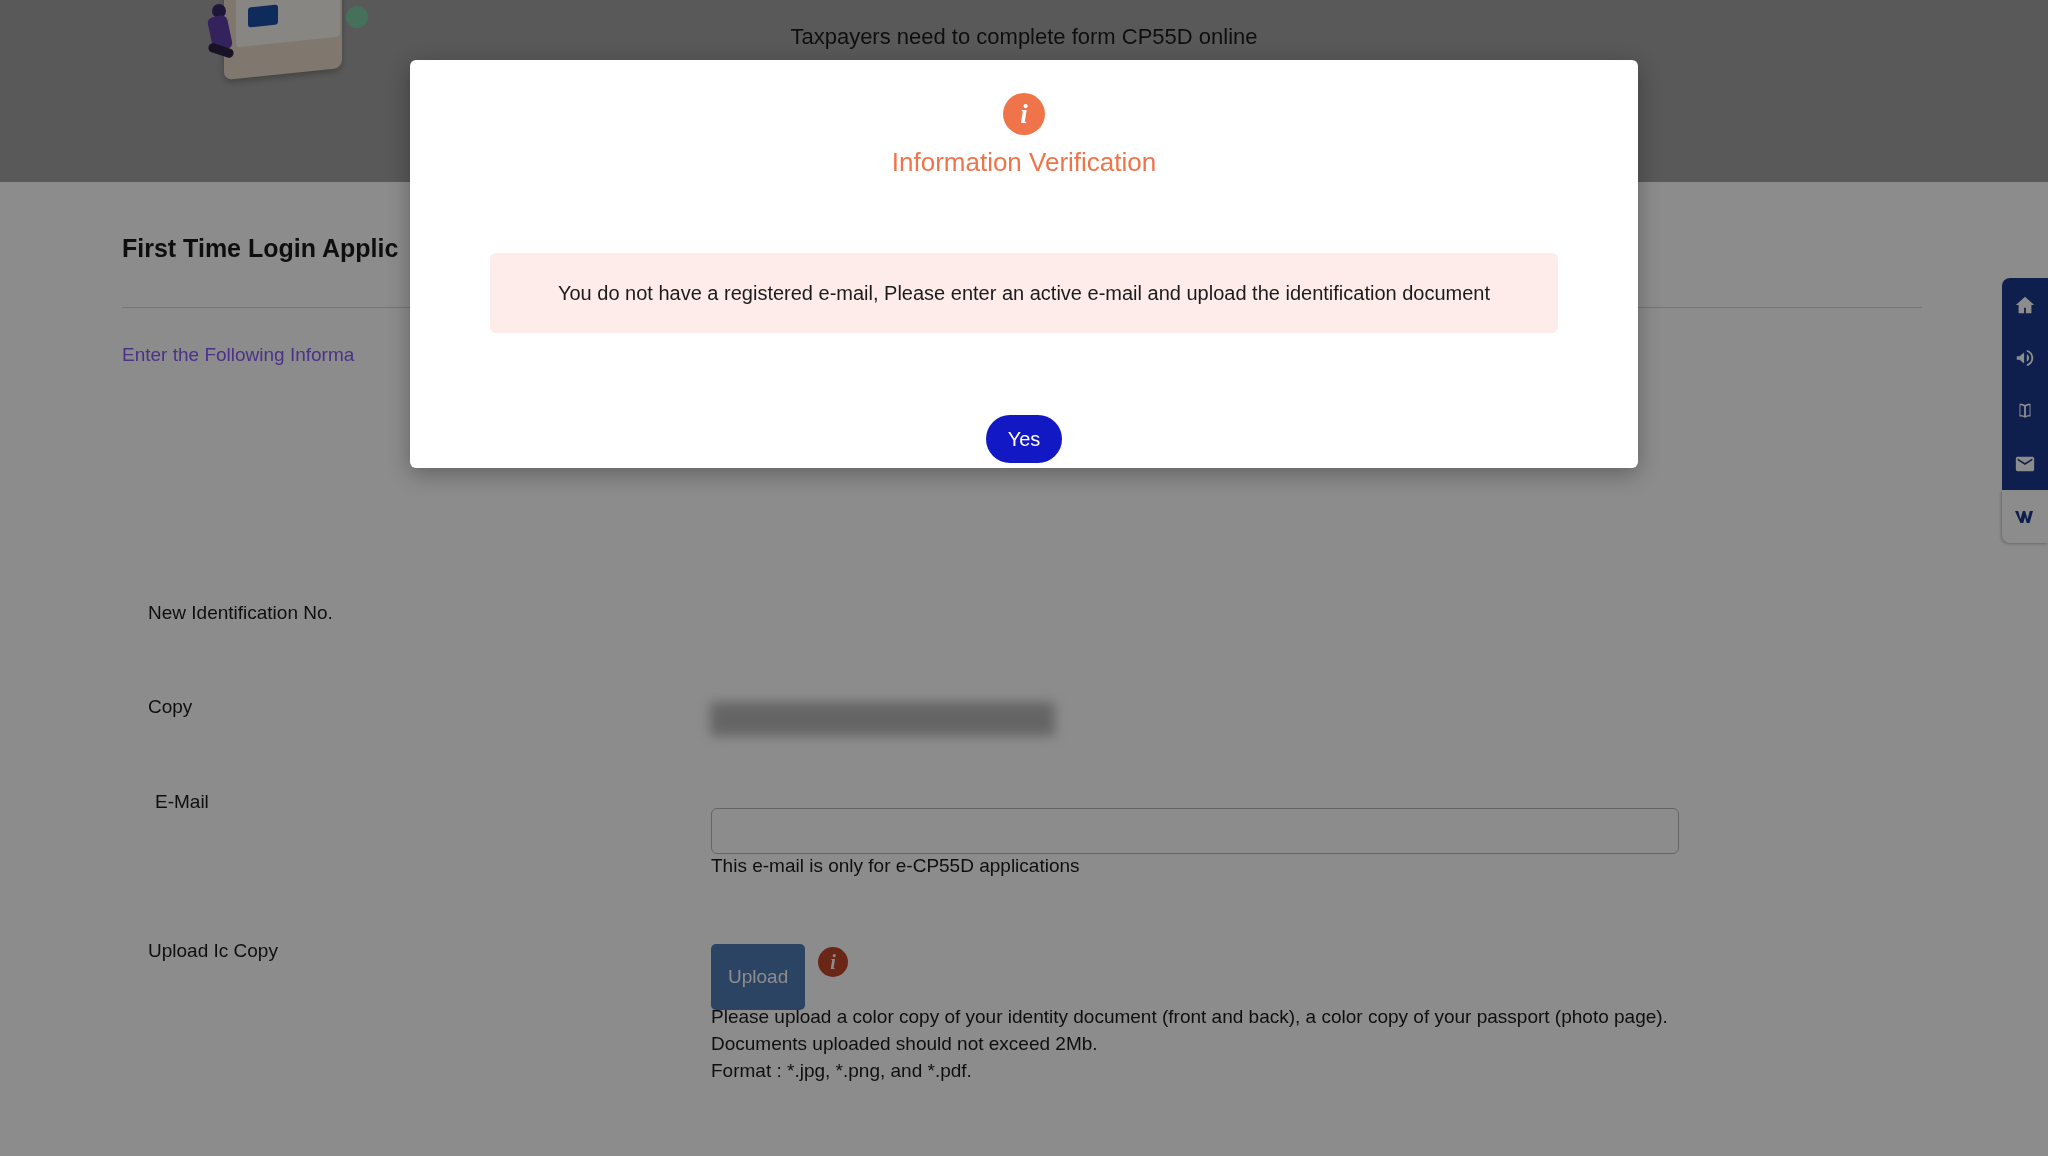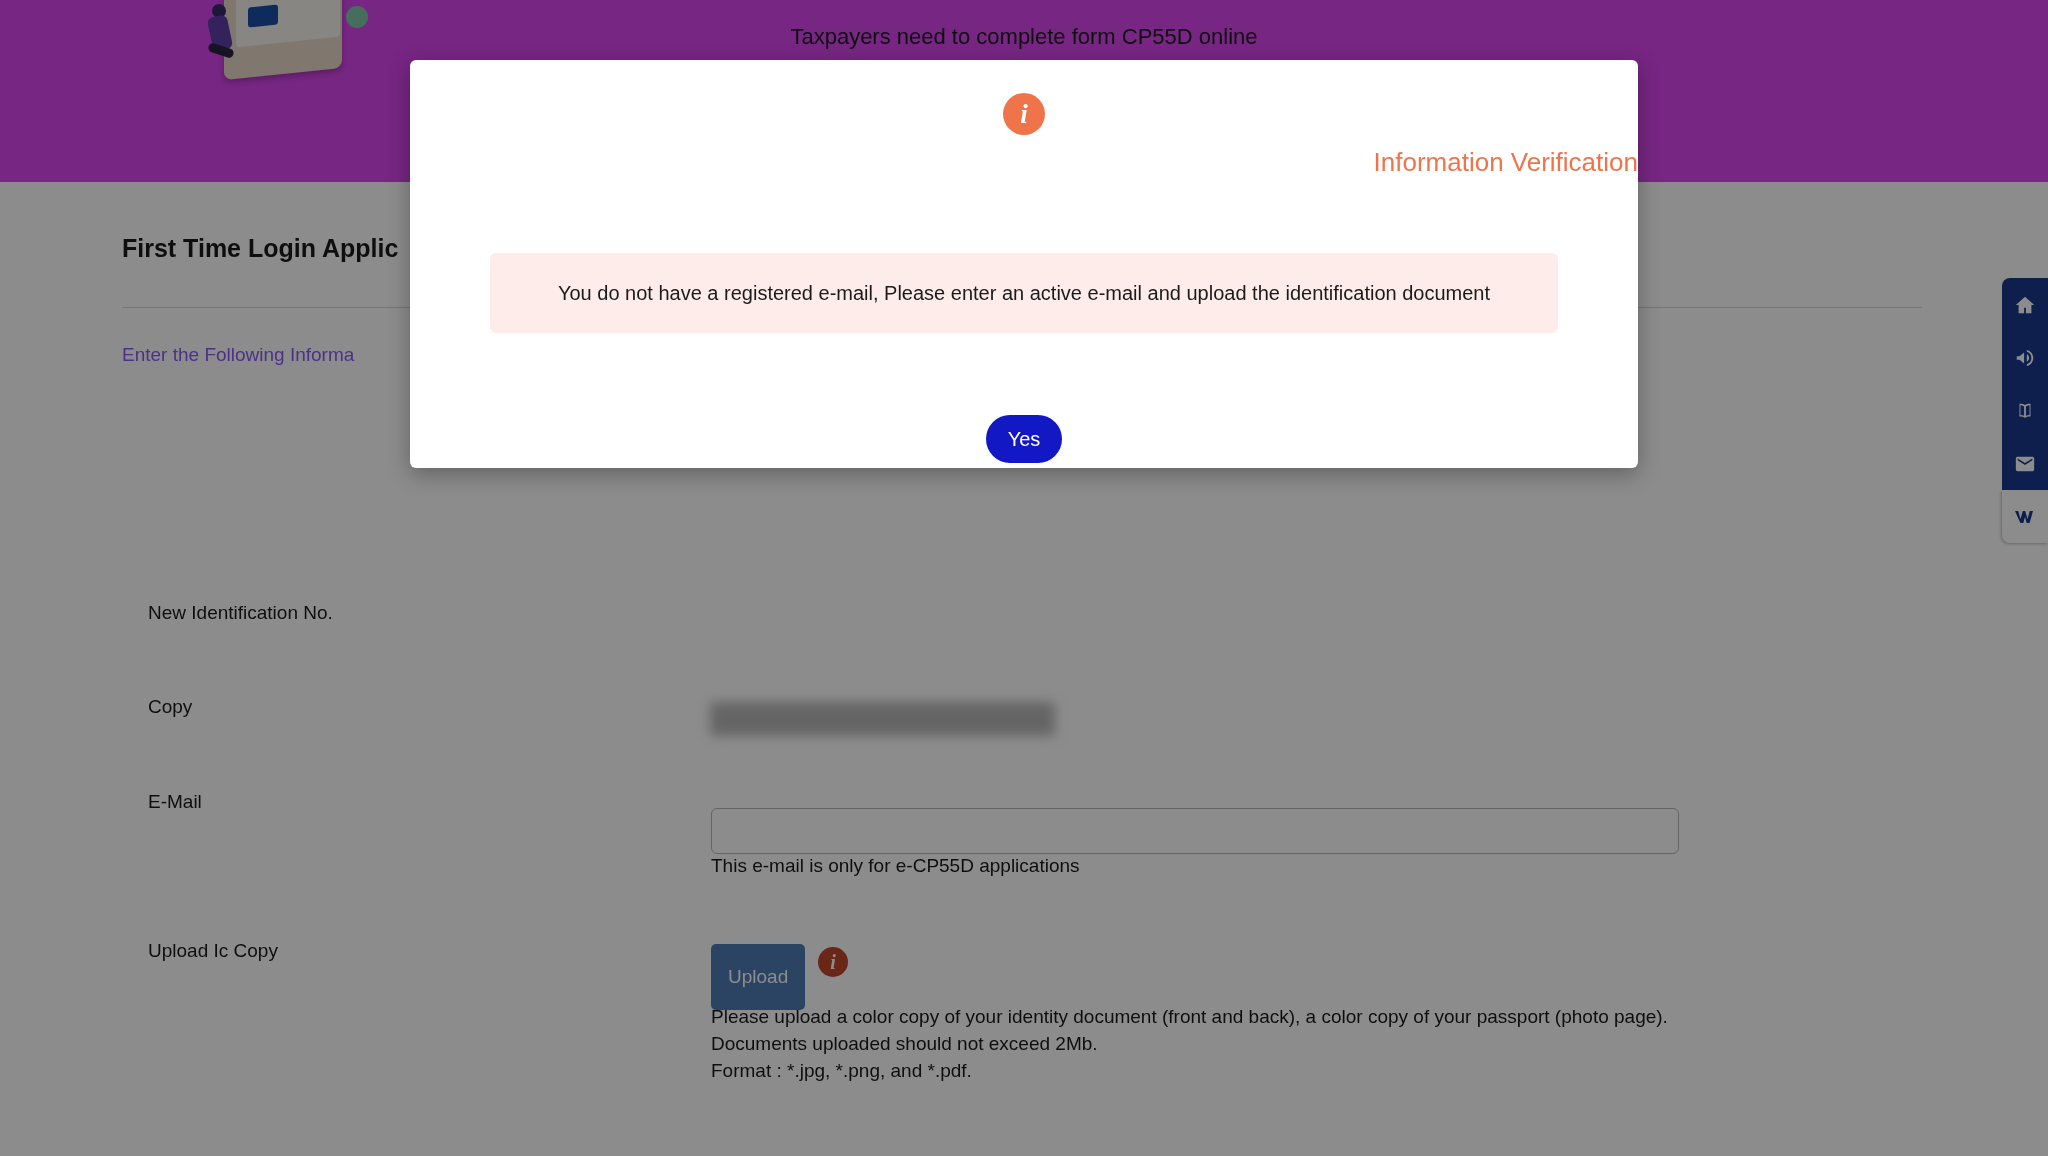--- a/index.html
+++ b/index.html
@@ -16,21 +16,21 @@
     position: absolute;
     inset: 0;
     background: #ffffff;
   }
 
   .hero {
     position: absolute;
     top: 0; left: 0;
     width: 2048px;
     height: 182px;
-    background: #d946ef;
+    background: #a3a3a3;
     overflow: hidden;
   }
   .hero-text {
     position: absolute;
     top: 20px;
     left: 0;
     width: 2048px;
     text-align: center;
     font-size: 22px;
     color: #1b1b1b;
@@ -93,21 +93,21 @@
   }
   .subtitle.top { top: 162px; }
 
   .field-label {
     position: absolute;
     left: 148px;
     font-size: 19px; color: #1b1b1b;
   }
   .lbl-ic    { top: 420px; }
   .lbl-name  { top: 514px; }
-  .lbl-email { top: 609px; }
+  .lbl-email { top: 609px; margin-left: 7px; }
   .lbl-upload{ top: 758px; }
 
   .redacted {
     position: absolute;
     left: 710px; top: 520px;
     width: 345px; height: 34px;
     background: #b9b9b9;
     filter: blur(6px);
     border-radius: 3px;
   }
@@ -210,21 +210,21 @@
     background: #f0744a;
     color: #ffffff;
     display: flex; align-items: center; justify-content: center;
     font-family: "Liberation Serif", serif;
     font-style: italic; font-weight: bold;
     font-size: 27px;
   }
   .modal-title {
     position: absolute;
     top: 87px; left: 0; width: 100%;
-    text-align: right;
+    text-align: center;
     font-size: 26px;
     color: #f0744a;
   }
   .modal-message {
     position: absolute;
     left: 80px; top: 163px;
     width: 1068px;
     background: #fdecea;
     border-radius: 6px;
     padding: 25px 40px;

